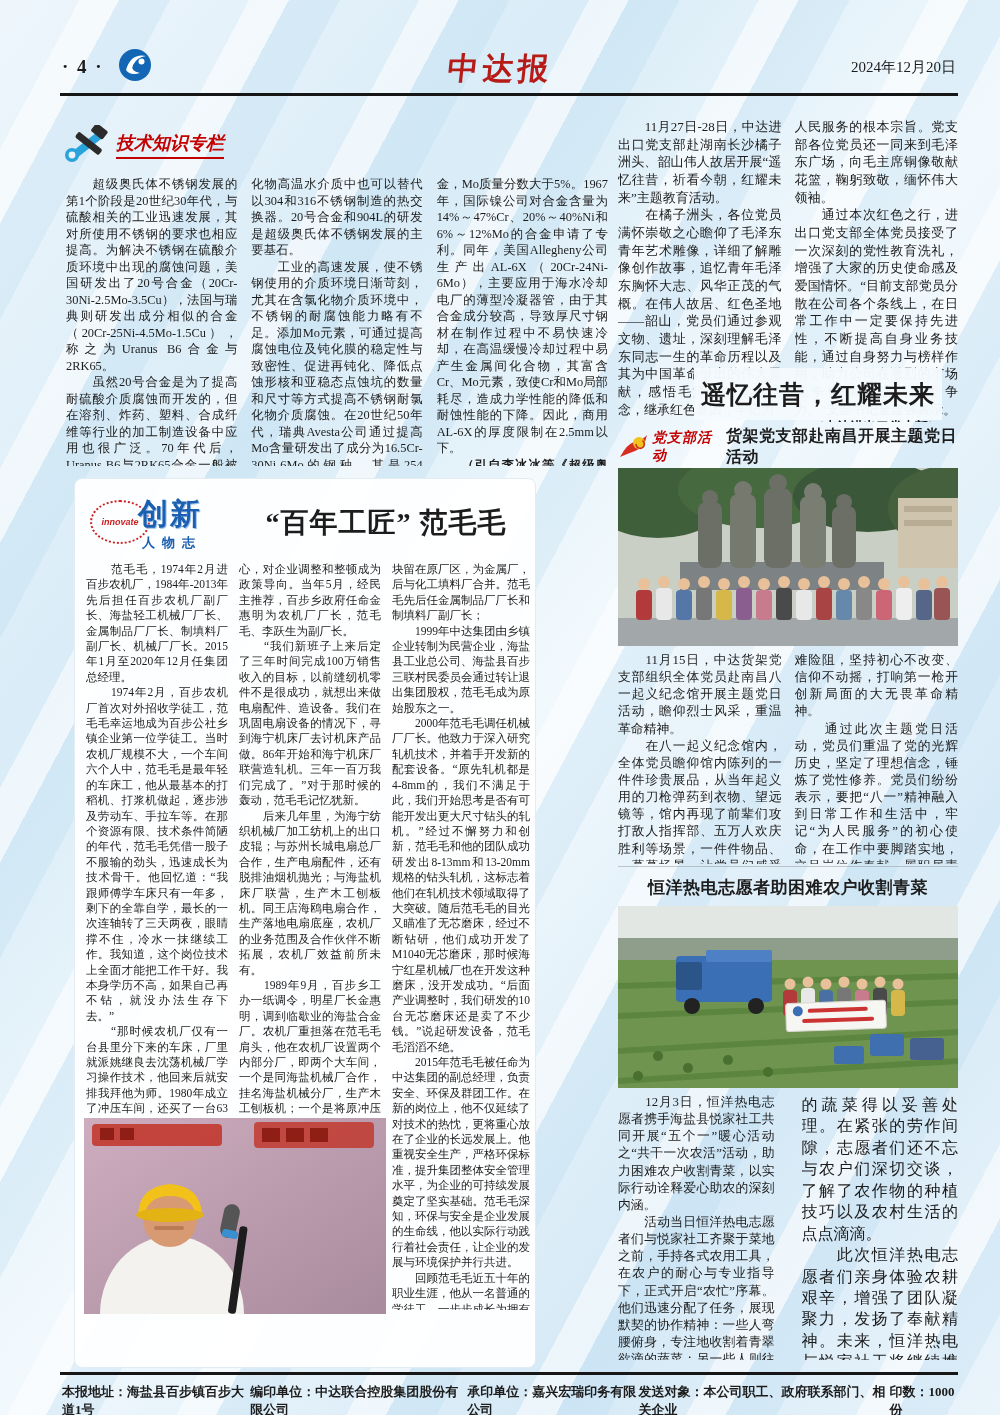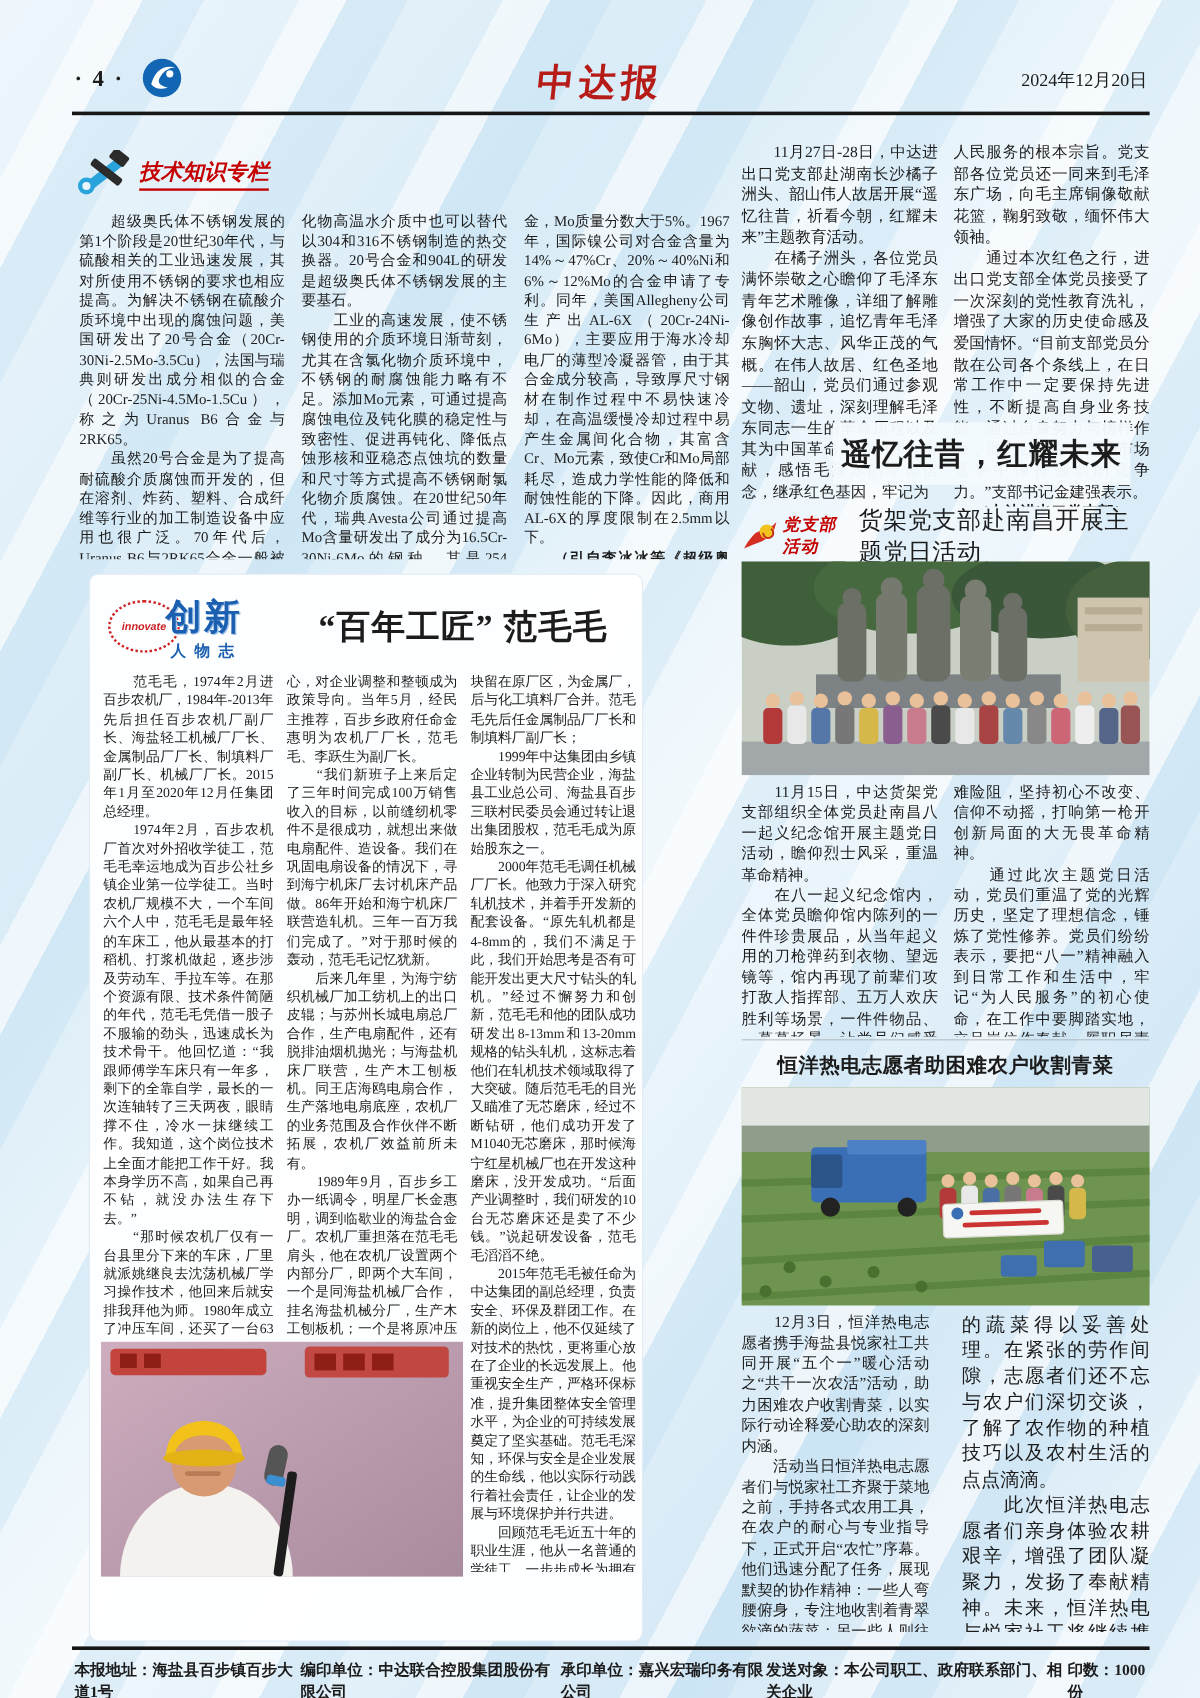--- a/index.html
+++ b/index.html
@@ -20,21 +20,21 @@
   .rule{background:#161616;}
   
   .tech-label{color:#c40000;font-weight:bold;font-style:italic;font-size:18px;border-bottom:2.5px solid #c40000;padding-bottom:2px;}
   .tech-title{font-size:23px;font-weight:bold;letter-spacing:1px;}
   .tech-title .hl{color:#c40000;}
   .tech-byline{display:block;font-weight:bold;text-indent:2em;}
   
   .inset-title{background:rgba(244,250,253,.97);display:flex;align-items:center;justify-content:center;
     font-size:25px;font-weight:bold;letter-spacing:1px;}
   .sec-label{color:#c40000;font-weight:bold;font-style:italic;font-size:14px;letter-spacing:1px;}
-  .sec-title{font-weight:normal;font-size:20px;letter-spacing:.5px;}
+  .sec-title{font-weight:bold;font-size:16px;letter-spacing:.5px;}
   .d-title{font-weight:bold;font-size:17px;text-align:center;letter-spacing:.5px;}
   .divider{background:#9b9b9b;opacity:.55;}
   
   .b-card{background:rgba(255,255,255,.93);border-radius:8px;border:1px solid #e3ecf3;}
   .logo-oval{border:2px dotted #cc2121;border-radius:50%;display:flex;align-items:center;justify-content:center;}
   .logo-en{color:#cc2121;font-style:italic;font-weight:bold;font-size:9px;}
   .logo-cn{color:#1b5fb0;font-weight:bold;font-size:30px;letter-spacing:2px;text-shadow:1px 1px 0 #9dc0e8;}
   .logo-sub{color:#1b5fb0;font-weight:bold;font-size:13px;letter-spacing:7px;}
   .b-title{font-size:28px;font-weight:bold;text-align:center;letter-spacing:1px;}
   
@@ -79,21 +79,21 @@
 　　20世纪60年代，欧洲Ugine公司研制出抗海水腐蚀的NSCD合</div>
     <div class="body-col" style="flex:1;font-size:12.4px;"><span>金，Mo质量分数大于5%。1967年，国际镍公司对合金含量为14%～47%Cr、20%～40%Ni和6%～12%Mo的合金申请了专利。同年，美国Allegheny公司生产出AL-6X（20Cr-24Ni-6Mo），主要应用于海水冷却电厂的薄型冷凝器管，由于其合金成分较高，导致厚尺寸钢材在制作过程中不易快速冷却，在高温缓慢冷却过程中易产生金属间化合物，其富含Cr、Mo元素，致使Cr和Mo局部耗尽，造成力学性能的降低和耐蚀性能的下降。因此，商用AL-6X的厚度限制在2.5mm以下。</span><span class="tech-byline">（引自李冰冰等《超级奥氏体不锈钢的发展》，中达材料技术部供稿）</span></div>
   </div>
 
   <div class="abs" style="left:618px;top:118px;width:340px;height:304px;display:flex;gap:13px;">
     <div class="body-col" style="flex:1;font-size:13px;line-height:1.36;">　　11月27日-28日，中达进出口党支部赴湖南长沙橘子洲头、韶山伟人故居开展“遥忆往昔，祈看今朝，红耀未来”主题教育活动。
 　　在橘子洲头，各位党员满怀崇敬之心瞻仰了毛泽东青年艺术雕像，详细了解雕像创作故事，追忆青年毛泽东胸怀大志、风华正茂的气概。在伟人故居、红色圣地——韶山，党员们通过参观文物、遗址，深刻理解毛泽东同志一生的革命历程以及其为中国革命做出的伟大贡献，感悟毛泽东的革命信念，继承红色基因，牢记为</div>
     <div class="body-col" style="flex:1;font-size:13px;line-height:1.36;"><span>人民服务的根本宗旨。党支部各位党员还一同来到毛泽东广场，向毛主席铜像敬献花篮，鞠躬致敬，缅怀伟大领袖。
 　　通过本次红色之行，进出口党支部全体党员接受了一次深刻的党性教育洗礼，增强了大家的历史使命感及爱国情怀。“目前支部党员分散在公司各个条线上，在日常工作中一定要保持先进性，不断提高自身业务技能，通过自身努力与榜样作用，助力公司在激烈的市场竞争中保持强劲的竞争力。”支部书记金建强表示。</span><span class="byline">（中达进出口党支部）</span></div>
   </div>
-  <div class="abs inset-title sans" style="left:694px;top:352px;width:248px;height:52px;">遥忆往昔，红耀未来</div>
+  <div class="abs inset-title sans" style="left:694px;top:368px;width:248px;height:52px;">遥忆往昔，红耀未来</div>
 
   <div class="abs" style="left:618px;top:430px;width:340px;height:34px;display:flex;align-items:center;">
     <span style="margin-right:4px;">
       <svg width="30" height="26" viewBox="0 0 30 26">
         <path d="M2 23 Q9 10 16 8 Q25 6 29 1 Q27 13 17 17 Q9 20 2 23Z" fill="#d62d23"></path>
         <circle cx="21" cy="9" r="6" fill="#f2c31d"></circle>
         <path d="M18 10 a4.2 4.2 0 1 0 6.5 -3.4" stroke="#c4301f" stroke-width="1.6" fill="none"></path>
       </svg>
     </span>
     <span class="sec-label">党支部活动</span>

